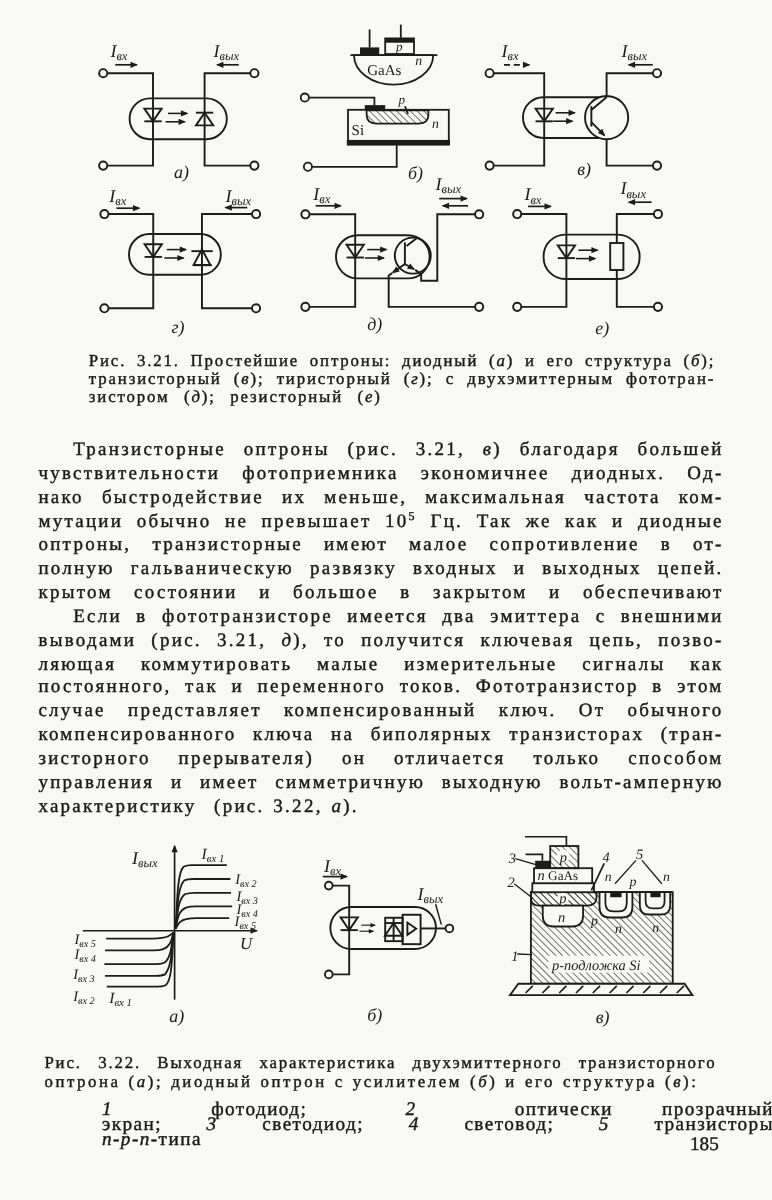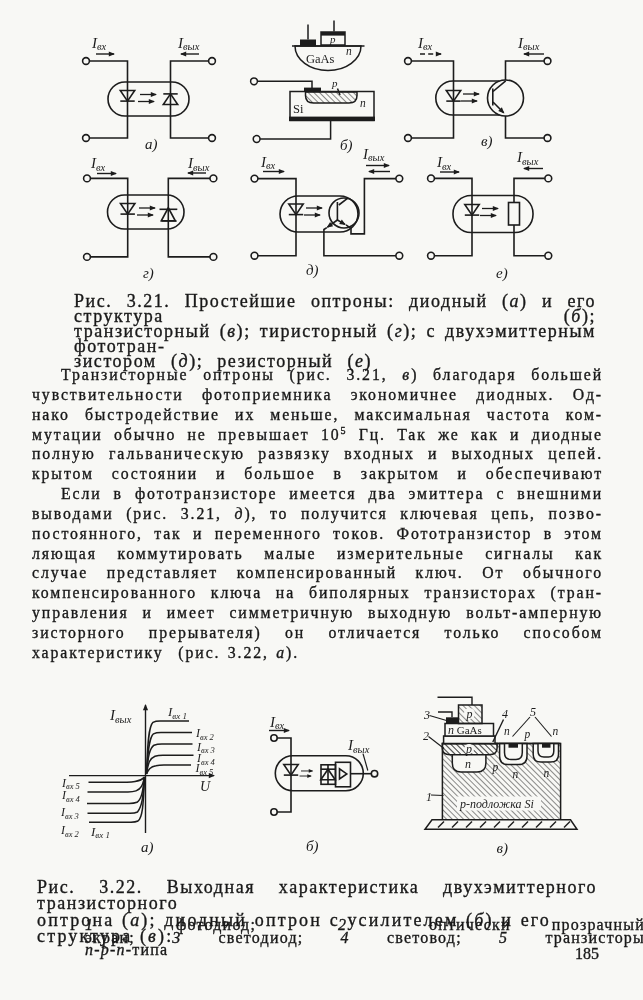--- a/index.html
+++ b/index.html
@@ -2,21 +2,21 @@
 <html><head>
 <meta charset="utf-8">
 <style>
   html,body{margin:0;padding:0;}
   body{width:643px;height:1000px;background:#f8f8f5;position:relative;overflow:hidden;
        font-family:"Liberation Serif", serif;color:#191919;-webkit-text-stroke:0.35px #191919;}
   .abs{position:absolute;}
   .jl{text-align:justify;text-align-last:justify;}
   .body-text{left:32px;top:365px;width:571px;font-size:15.8px;line-height:19.85px;
              letter-spacing:1.9px;word-spacing:1.5px;}
-  .cap{font-size:18px;letter-spacing:1.55px;word-spacing:1px;}
+  .cap{font-size:14px;letter-spacing:1.55px;word-spacing:1px;}
   .cap321{left:74px;top:294px;width:522px;line-height:15.1px;}
   .cap322{left:37px;top:879px;width:560px;line-height:16.4px;}
   .fnote{left:37px;top:919px;width:560px;font-size:16px;line-height:12.6px;letter-spacing:1.2px;margin-left:48px;}
   .pageno{left:575px;top:946px;font-size:16px;line-height:16px;}
   i{font-style:italic;}
   svg{position:absolute;left:0;top:0;}
 </style>
 </head>
 <body>
 
@@ -24,30 +24,31 @@
 <div class="jl">Рис.&nbsp;3.21. Простейшие оптроны: диодный (<i>а</i>) и его структура (<i>б</i>);</div>
 <div class="jl">транзисторный (<i>в</i>); тиристорный (<i>г</i>); с двухэмиттерным фототран-</div>
 <div>зистором&nbsp; (<i>д</i>);&nbsp; резисторный&nbsp; (<i>е</i>)</div>
 </div>
 
 <div class="abs body-text">
 <div class="jl" style="text-indent:29px">Транзисторные оптроны (рис.&nbsp;3.21,&nbsp;<i>в</i>) благодаря большей</div>
 <div class="jl">чувствительности фотоприемника экономичнее диодных. Од-</div>
 <div class="jl">нако быстродействие их меньше, максимальная частота ком-</div>
 <div class="jl">мутации обычно не превышает 10<sup style="font-size:10px;line-height:0;position:relative;top:1px">5</sup> Гц. Так же как и диодные</div>
+<div class="jl">оптроны, транзисторные имеют малое сопротивление в от-</div>
 <div class="jl">полную гальваническую развязку входных и выходных цепей.</div>
 <div class="jl">крытом состоянии и большое в закрытом и обеспечивают</div>
 <div class="jl" style="text-indent:29px">Если в фототранзисторе имеется два эмиттера с внешними</div>
 <div class="jl">выводами (рис.&nbsp;3.21,&nbsp;<i>д</i>), то получится ключевая цепь, позво-</div>
+<div class="jl">ляющая коммутировать малые измерительные сигналы как</div>
 <div class="jl">постоянного, так и переменного токов. Фототранзистор в этом</div>
-<div class="jl">ляющая коммутировать малые измерительные сигналы как</div>
 <div class="jl">случае представляет компенсированный ключ. От обычного</div>
 <div class="jl">компенсированного ключа на биполярных транзисторах (тран-</div>
+<div class="jl">зисторного прерывателя) он отличается только способом</div>
 <div class="jl">управления и имеет симметричную выходную вольт-амперную</div>
-<div class="jl">зисторного прерывателя) он отличается только способом</div>
 <div>характеристику&nbsp; (рис.&nbsp;3.22,&nbsp;<i>а</i>).</div>
 </div>
 
 <div class="abs cap cap322">
 <div class="jl">Рис.&nbsp;3.22. Выходная характеристика двухэмиттерного транзисторного</div>
 <div style="letter-spacing:2.15px">оптрона (<i>а</i>); диодный оптрон с усилителем (<i>б</i>) и его структура (<i>в</i>):</div>
 </div>
 
 <div class="abs fnote">
 <div class="jl"><i>1</i>&nbsp;&nbsp;фотодиод;&nbsp;&nbsp;<i>2</i>&nbsp;&nbsp;оптически прозрачный экран;&nbsp;&nbsp;<i>3</i>&nbsp;&nbsp;светодиод;&nbsp;&nbsp;<i>4</i>&nbsp;&nbsp;световод;&nbsp;&nbsp;<i>5</i>&nbsp;&nbsp;транзисторы</div>

